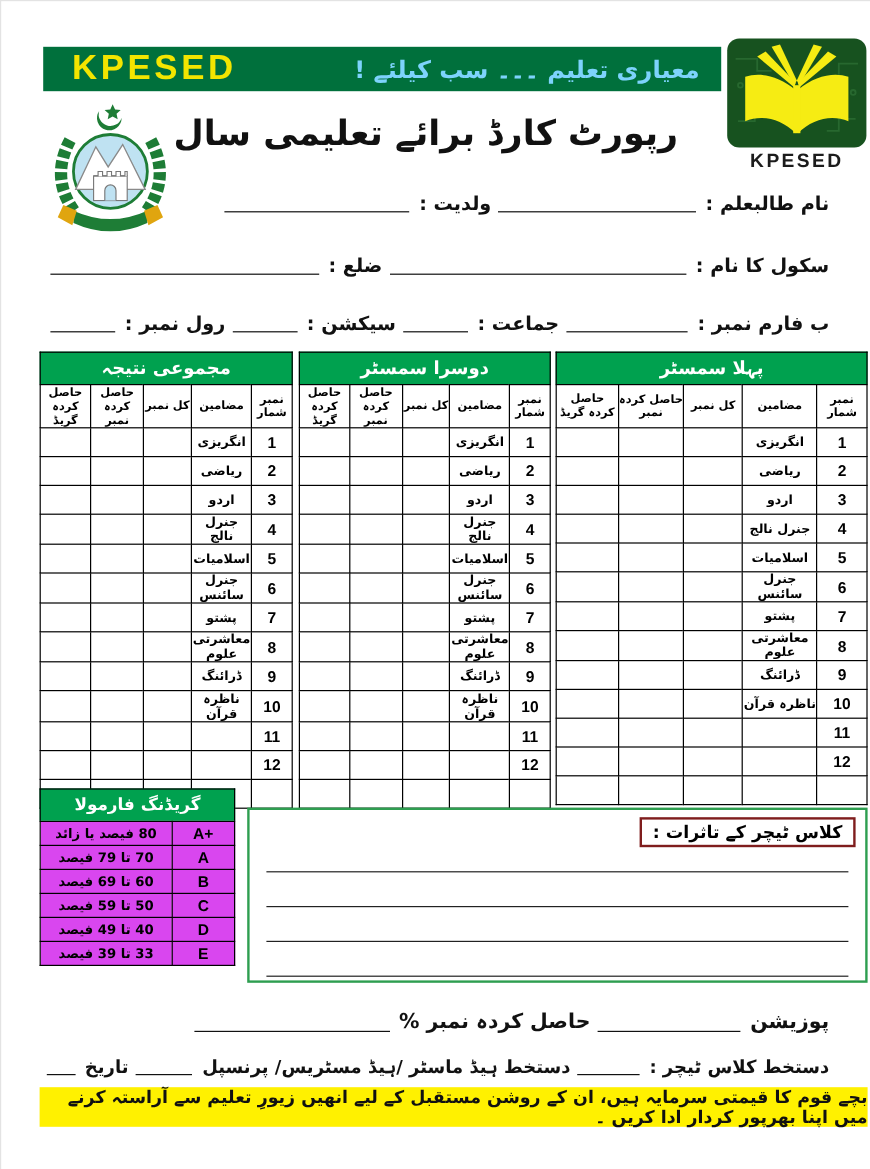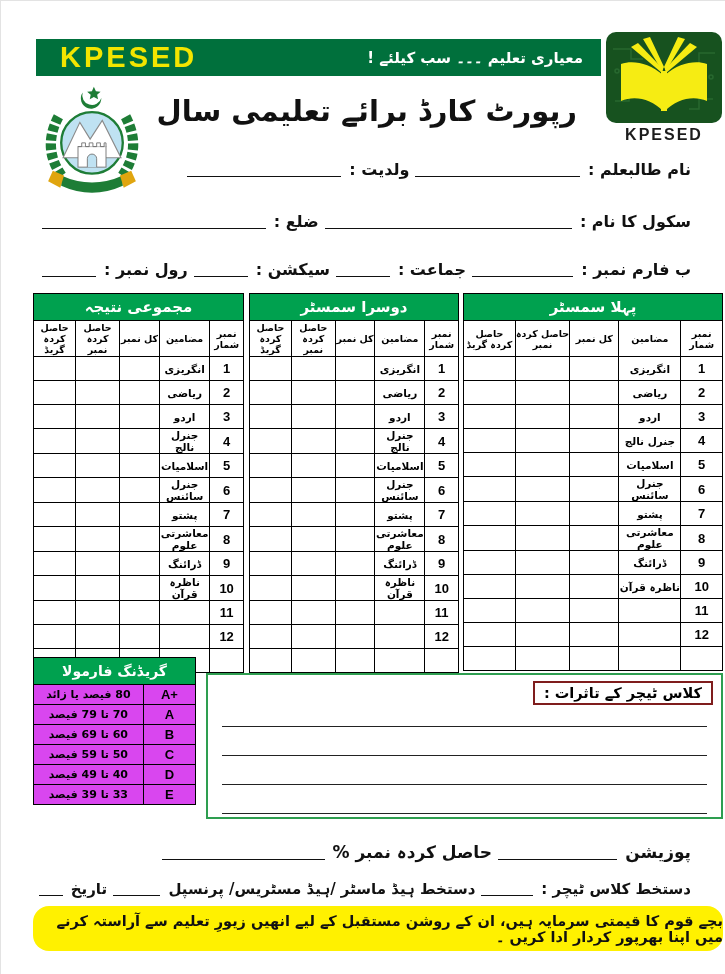--- a/index.html
+++ b/index.html
@@ -4,28 +4,28 @@
 <style>
   html,body{margin:0;padding:0;background:#fff;}
   #page{position:relative;width:725px;height:974px;background:#fff;border:1px solid #e3e3e3;
         font-family:"Liberation Sans",sans-serif;overflow:hidden;}
   .ur{font-family:"DejaVu Sans","Liberation Sans",sans-serif;direction:rtl;unicode-bidi:embed;}
 
   
   .banner{position:absolute;left:35px;top:38px;width:565px;height:37px;background:#00703C;
           display:flex;align-items:center;justify-content:space-between;padding:0 18px 0 24px;box-sizing:border-box;}
   .brand{color:#F3E500;font-weight:bold;font-size:29px;letter-spacing:3px;font-family:"Liberation Sans",sans-serif;}
-  .slogan{color:#ffffff;font-weight:bold;font-size:15px;}
+  .slogan{color:#7dd3fc;font-weight:bold;font-size:20px;}
   .logo-box{position:absolute;left:604px;top:30px;width:118px;text-align:center;}
   .logo-sq{width:118px;height:93px;display:block;}
   .logo-name{font-weight:bold;font-size:16px;color:#1c1c1c;letter-spacing:2px;margin-top:2px;
              text-shadow:0 0 2px #fff,0 0 2px #fff;}
   .crest{position:absolute;left:35px;top:80px;width:112px;height:120px;}
 
-  .title-row{position:absolute;left:188px;top:92px;width:388px;display:flex;direction:rtl;align-items:center;}
+  .title-row{position:absolute;left:176px;top:92px;width:388px;display:flex;direction:rtl;align-items:center;}
   .title-text{font-size:29px;font-weight:bold;color:#111;line-height:1.3;white-space:nowrap;}
   .blank{border-bottom:1.8px solid #111;height:1.2em;}
   .title-row .blank{flex:1;margin:0 8px 6px 0;}
 
   
   .frow{position:absolute;display:flex;direction:rtl;align-items:flex-end;font-weight:bold;font-size:16px;color:#111;}
   .frow .lbl{white-space:nowrap;padding-left:6px;}
   .frow .blank{margin:0 2px 2px 6px;}
 
   
@@ -51,22 +51,22 @@
   .grading td.grade{width:32%;font-size:13px;font-weight:bold;font-family:"Liberation Sans",sans-serif;}
 
   
   .remarks{position:absolute;left:205px;top:672px;width:517px;height:146px;border:2px solid #2E9E50;
            box-sizing:border-box;padding-top:23px;}
   .remarks-label{position:absolute;top:6px;right:8px;border:2px solid #7f1d1d;background:#fff;
                  padding:2px 9px;font-weight:bold;font-size:14.5px;}
   .remark-line{height:28px;margin:0 14px;border-bottom:1.6px solid #222;}
 
   
-  .quote-bar{position:absolute;left:32px;top:905px;width:690px;height:45px;background:#FFF100;
-             display:flex;align-items:center;justify-content:center;border-radius:16px;}
+  .quote-bar{position:absolute;left:32px;top:905px;width:690px;height:33px;background:#FFF100;
+             display:flex;align-items:center;justify-content:center;}
   .quote-bar .q{font-size:14.5px;font-weight:bold;color:#111;}
 
   svg{display:block;}
 </style>
 </head>
 <body>
 
 <div id="page">
 
   <div class="banner">

